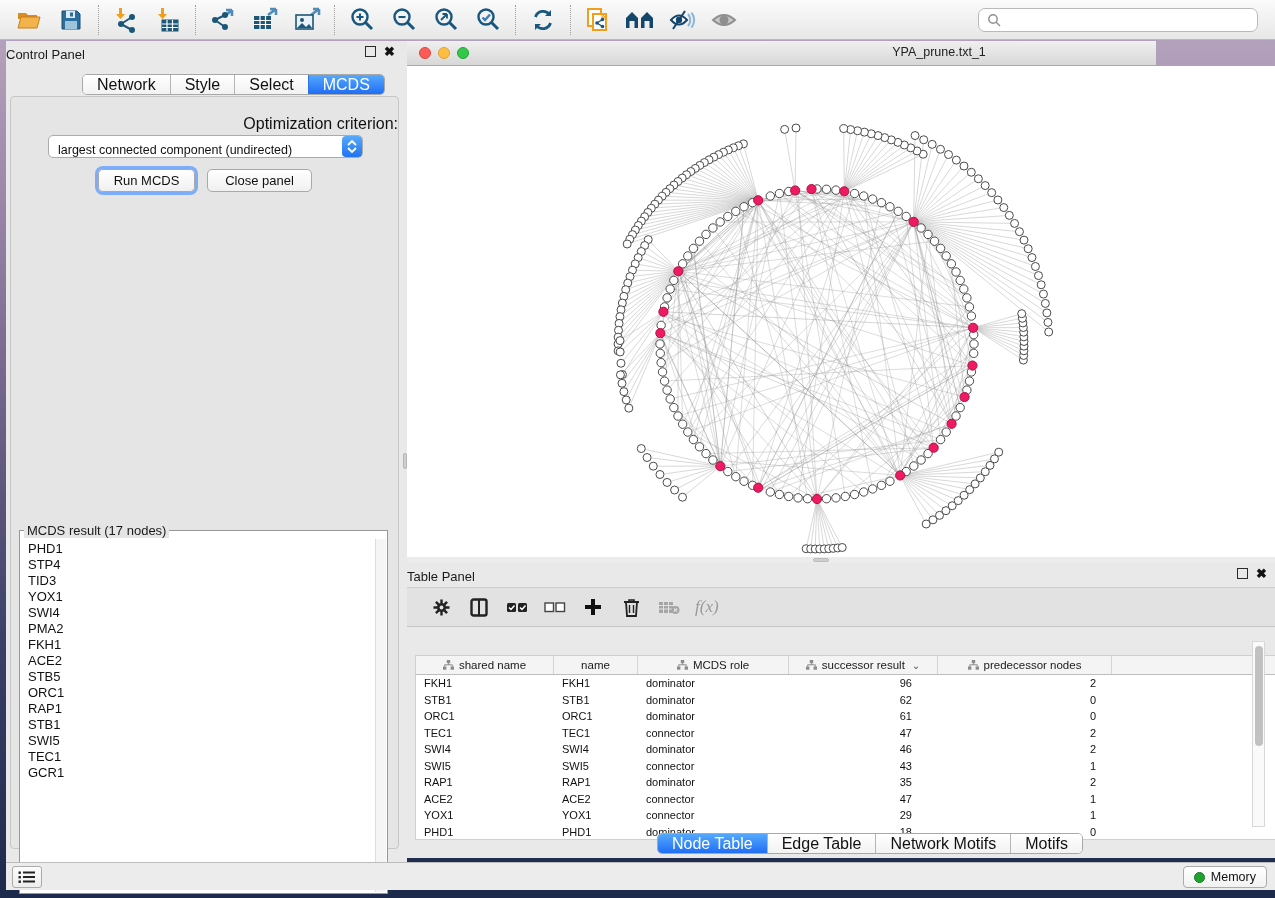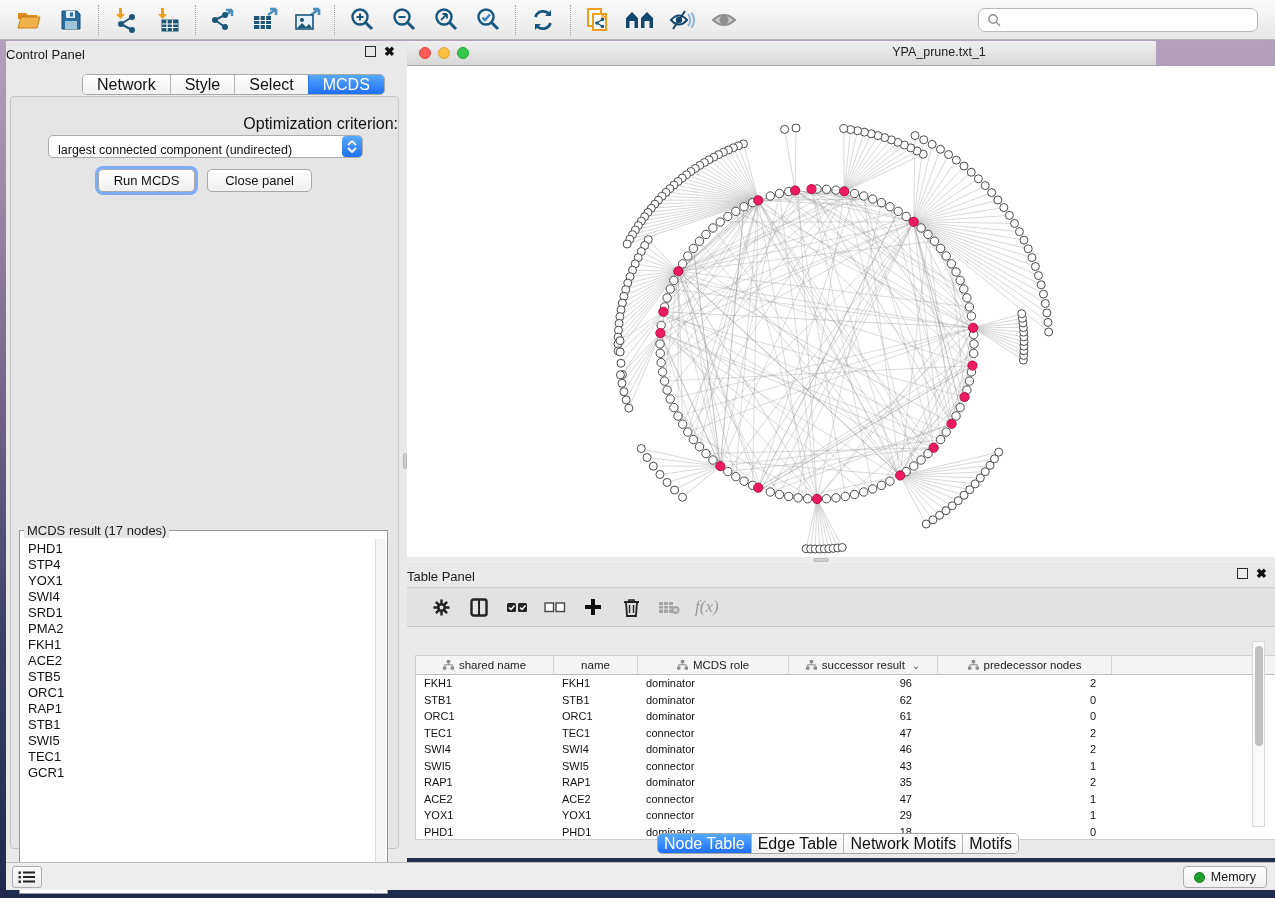--- a/index.html
+++ b/index.html
@@ -98,21 +98,21 @@
   .th .sort { font-size:10px; color:#555; margin-left:2px; }
   .tbl-body { background:#fff; border:1px solid #cfcfcf; border-top:none; height:165px; overflow:hidden; }
   .tr { display:flex; height:16.5px; align-items:center; }
   .td { font-size:11px; color:#111; padding:0 8px; white-space:nowrap; overflow:hidden; }
   .td.num { text-align:right; }
   .tbl-scroll { position:absolute; left:845px; top:78px; width:13px; height:186px; background:#fafafa;
                 border:1px solid #d8d8d8; }
   .tbl-scroll .thumb { position:absolute; left:2px; top:4px; width:8px; height:100px; background:#c1c1c1; border-radius:4px; }
 
   .tp-tabs { left:250px; top:270px; }
-  .tp-tabs .seg { padding:0 6px; }
+  .tp-tabs .seg { padding:0 14px; }
 
   
   .status-bar { position:absolute; left:6px; top:862px; width:1269px; height:28px; background:#ececec;
                 border-top:1px solid #bdbdbd; }
   .sb-listbtn { position:absolute; left:6px; top:3px; width:30px; height:22px;
                 background:linear-gradient(180deg,#fcfcfc,#ededed); border:1px solid #ababab; border-radius:3px;
                 display:flex; align-items:center; justify-content:center; }
   .sb-memory { position:absolute; right:8px; top:3px; height:22px; padding:0 10px;
                background:linear-gradient(180deg,#ffffff,#f1f1f1); border:1px solid #ababab; border-radius:4px;
                display:flex; align-items:center; gap:6px; font-size:12.5px; color:#111; }
@@ -288,23 +288,23 @@
             </svg>
         </span>
       </div>
       <div class="btn btn-run">Run MCDS</div>
       <div class="btn btn-close">Close panel</div>
       <fieldset class="mcds-group">
         <legend>MCDS result (17 nodes)</legend>
         <div class="mcds-list">
             <div class="list-item">PHD1</div>
             <div class="list-item">STP4</div>
+            <div class="list-item">TID3</div>
             <div class="list-item">YOX1</div>
             <div class="list-item">SWI4</div>
-            <div class="list-item">SRD1</div>
             <div class="list-item">PMA2</div>
             <div class="list-item">FKH1</div>
             <div class="list-item">ACE2</div>
             <div class="list-item">STB5</div>
             <div class="list-item">ORC1</div>
             <div class="list-item">RAP1</div>
             <div class="list-item">STB1</div>
             <div class="list-item">SWI5</div>
             <div class="list-item">TEC1</div>
             <div class="list-item">GCR1</div>

